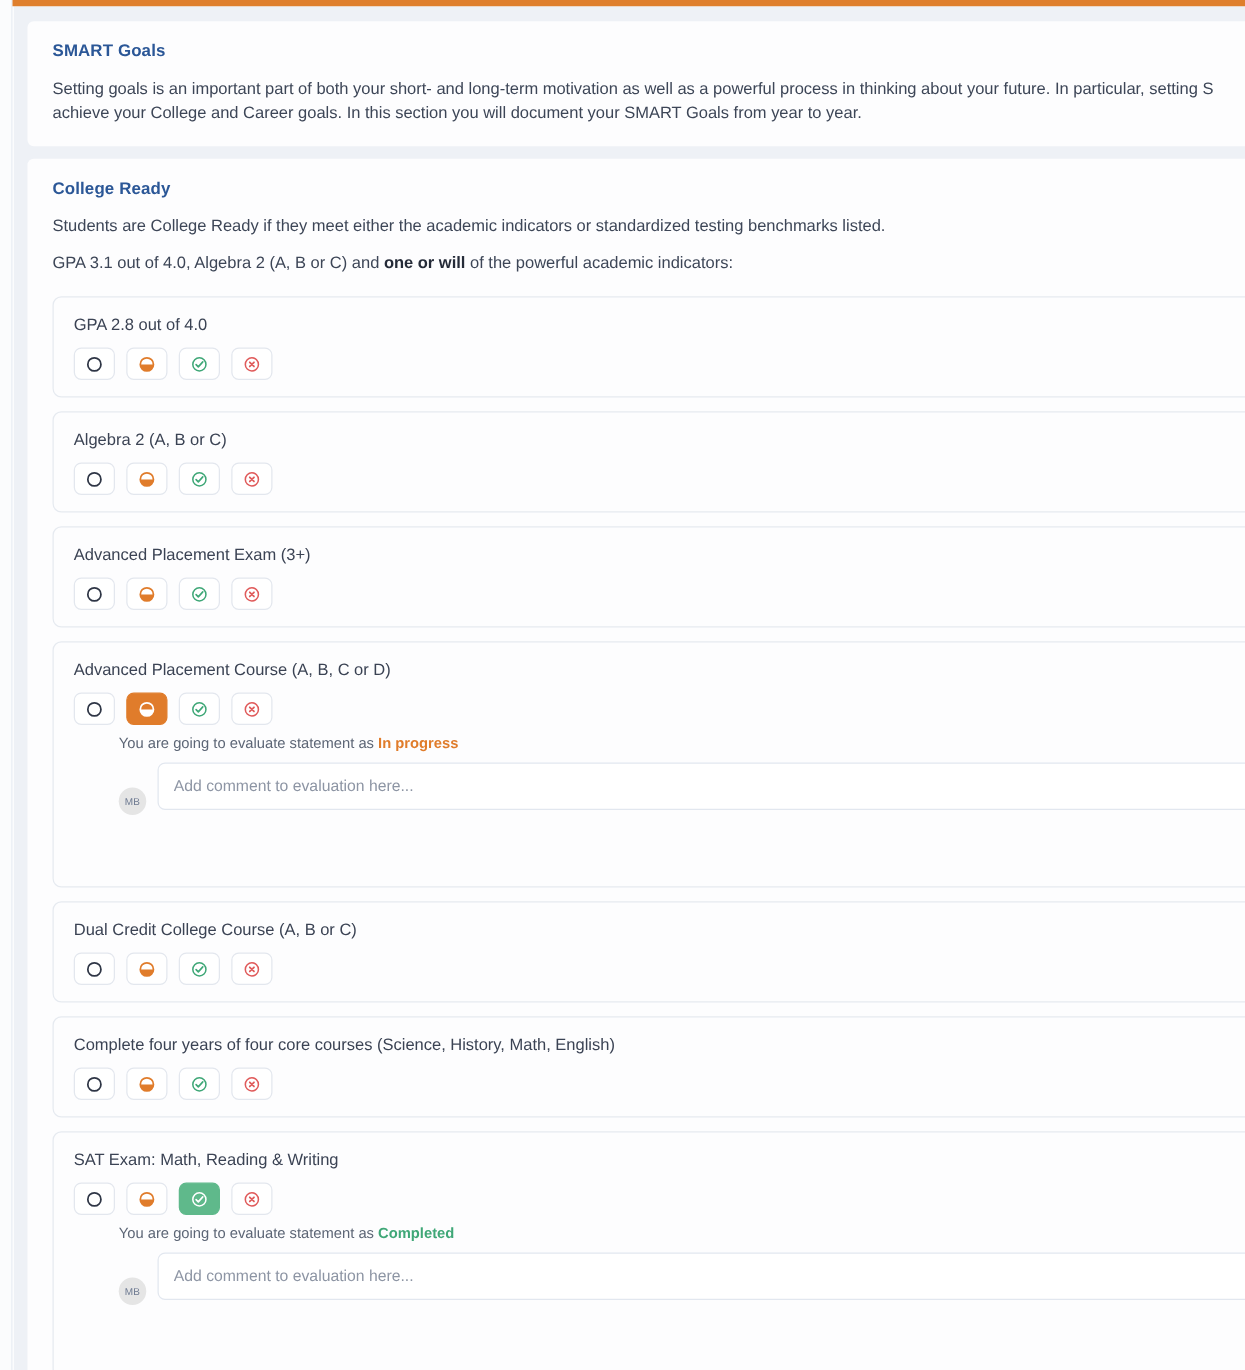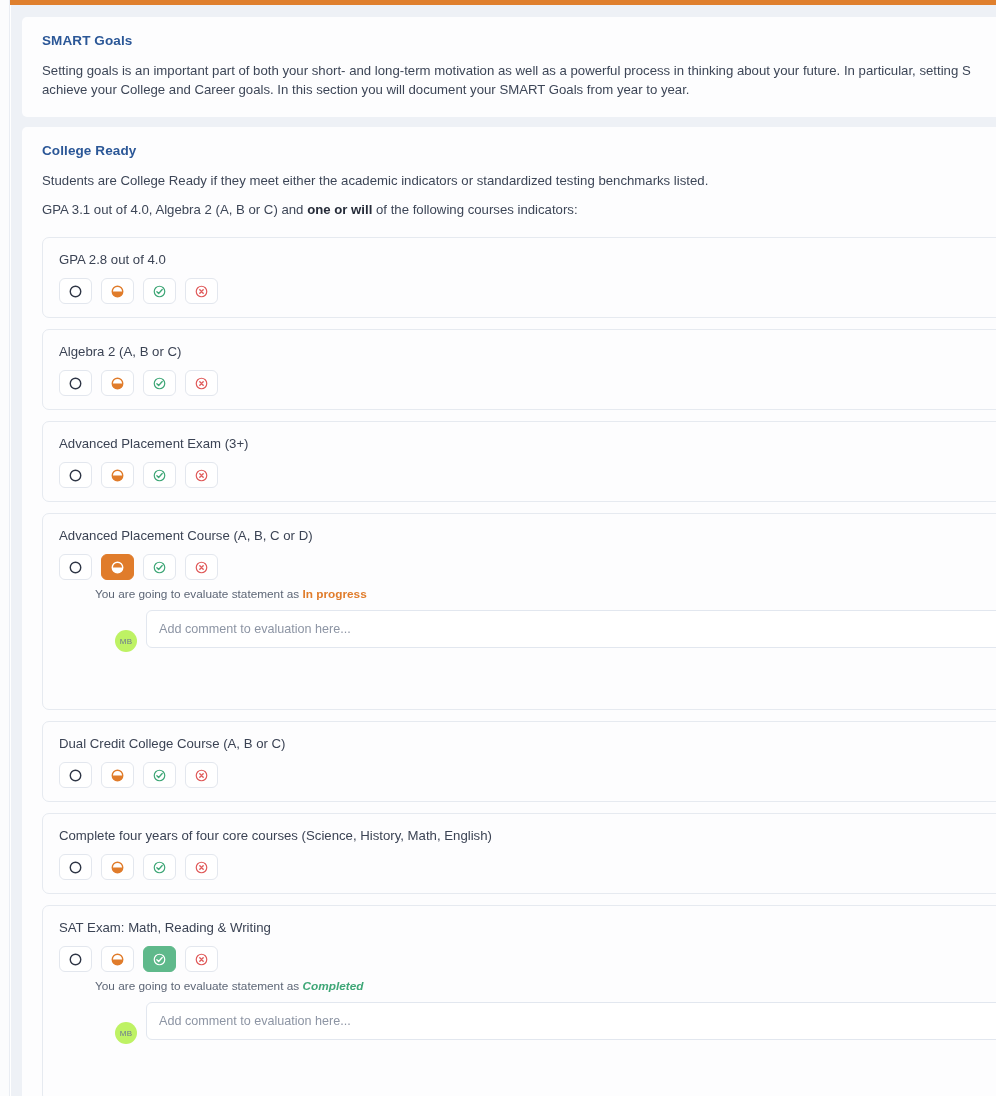--- a/index.html
+++ b/index.html
@@ -110,36 +110,35 @@
   
   .eval {
     padding: 7px 0 0 36px;
   }
   .eval-note {
     font-size: 11.8px;
     color: #5d6676;
     margin-bottom: 9px;
   }
   .eval-note .state-progress { color: #e07c2b; font-weight: bold; margin-top: 24px; }
-  .eval-note .state-complete { color: #3fa777; font-weight: bold; font-style: italic; }
+  .eval-note .state-complete { color: #3fa777; font-weight: bold; }
 
   .eval-input-row { display: flex; align-items: center; gap: 9px; }
 
   .avatar {
     flex: 0 0 auto;
     width: 22px; height: 22px;
     border-radius: 50%;
-    background: #bef264;
+    background: #e5e5e5;
     color: #6c7890;
     font-size: 8px;
     display: flex; align-items: center; justify-content: center;
     letter-spacing: .2px;
     position: relative;
     top: 12px;
-    margin-left: 20px;
   }
   .comment-box {
     flex: 1 1 auto;
     height: 38px;
     border: 1px solid #e2e7ef;
     border-radius: 6px;
     background: #ffffff;
     padding: 9px 12px;
     font-size: 12.6px;
     color: #8d95a4;
@@ -162,21 +161,21 @@
 
     <section class="panel">
       <div class="panel-title">SMART Goals</div>
       <div class="panel-text">Setting goals is an important part of both your short- and long-term motivation as well as a powerful process in thinking about your future. In particular, setting S
 achieve your College and Career goals. In this section you will document your SMART Goals from year to year.</div>
     </section>
 
     <section class="panel tall">
       <div class="panel-title">College Ready</div>
       <div class="panel-text">Students are College Ready if they meet either the academic indicators or standardized testing benchmarks listed.</div>
-      <div class="panel-text"><span>GPA 3.1 out of 4.0, Algebra 2 (A, B or C) and </span><b>one or will</b><span> of the following courses indicators:</span></div>
+      <div class="panel-text"><span>GPA 3.1 out of 4.0, Algebra 2 (A, B or C) and </span><b>one or will</b><span> of the powerful academic indicators:</span></div>
 
       <div class="rows" id="statement-rows">
           <div class="row">
             <div class="row-label">GPA 2.8 out of 4.0</div>
             <div class="status-group">
               <button class="status-btn" title="Not started">
                 <span style="display: flex;">
                   <svg width="15" height="15" viewBox="0 0 16 16">
                     <circle cx="8" cy="8" r="5.6" fill="none" stroke="#2f3646" stroke-width="1.5"></circle>
                   </svg>

